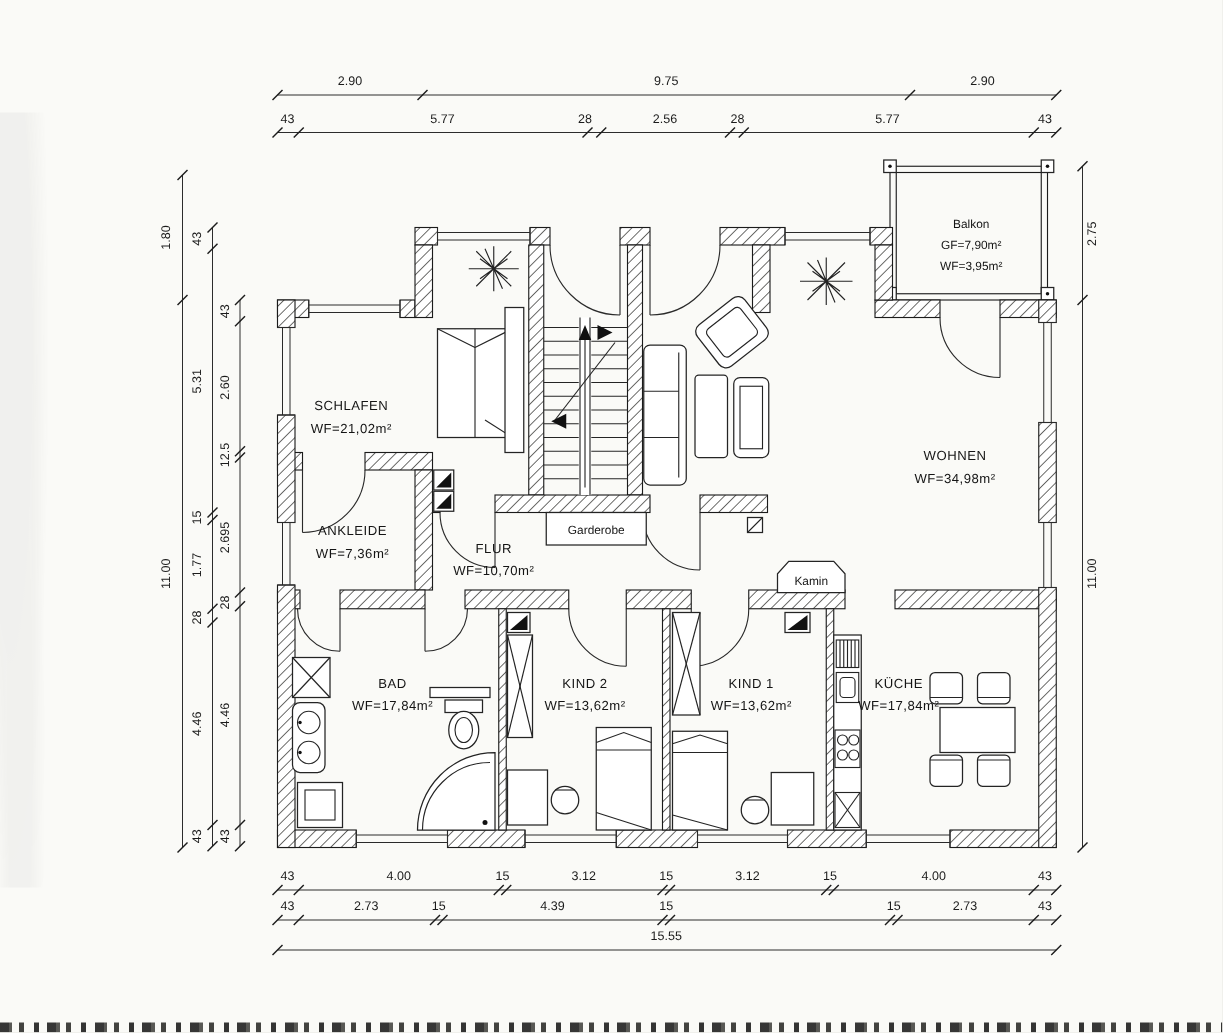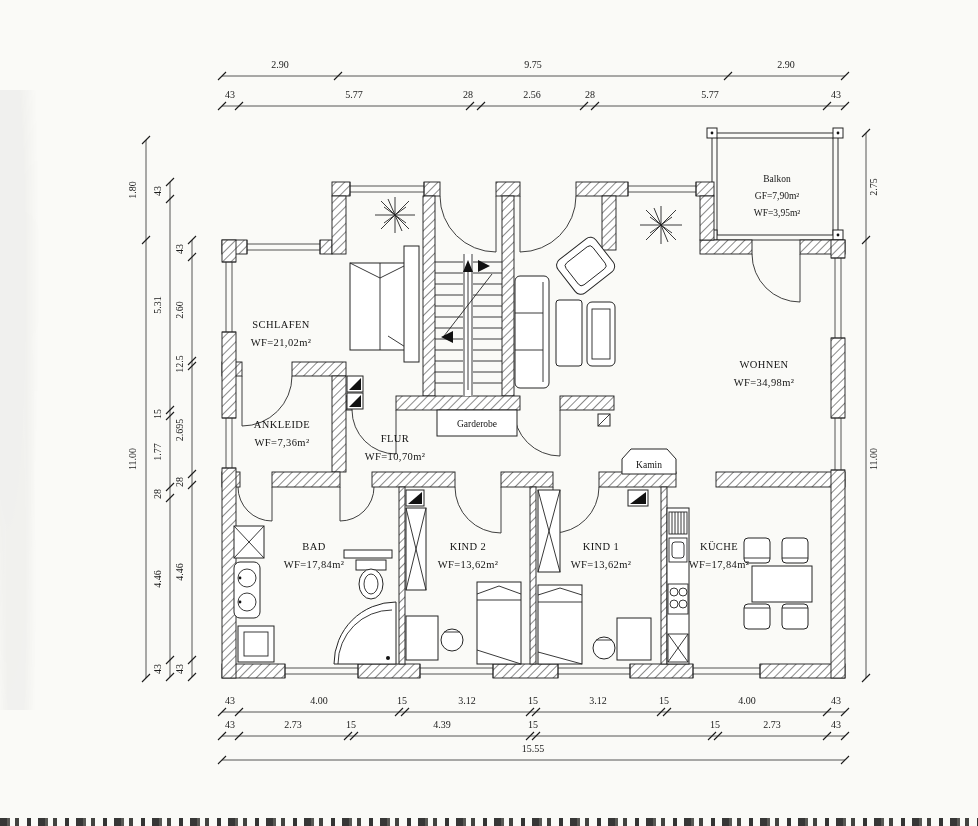--- a/index.html
+++ b/index.html
@@ -1,17 +1,17 @@
 <!DOCTYPE html>
 <html><head>
 <meta charset="utf-8">
 <style>
   html,body{margin:0;padding:0;background:#e8e8e4;}
   #page{position:relative;width:978px;height:826px;background:#fafaf7;overflow:hidden;
-        font-family:Liberation Serif, serif;}
+        font-family:Liberation Sans, sans-serif;}
   #plan-svg{position:absolute;left:0;top:0;}
   .wall{fill:url(#hatch);stroke:#1b1b1b;stroke-width:0.9;}
   .thin{stroke:#1b1b1b;stroke-width:0.9;fill:none;}
   .furn{fill:#ffffff;stroke:#242424;stroke-width:1;}
   .furnln{stroke:#242424;stroke-width:0.9;fill:none;}
   .door{stroke:#2a2a2a;stroke-width:0.9;fill:none;}
   .win{stroke:#2a2a2a;stroke-width:0.8;fill:none;}
   .dim{stroke:#2c2c2c;stroke-width:0.8;fill:none;}
   .tick{stroke:#1b1b1b;stroke-width:1.1;}
   .dimlbl{font-size:10px;fill:#1b1b1b;text-anchor:middle;}

